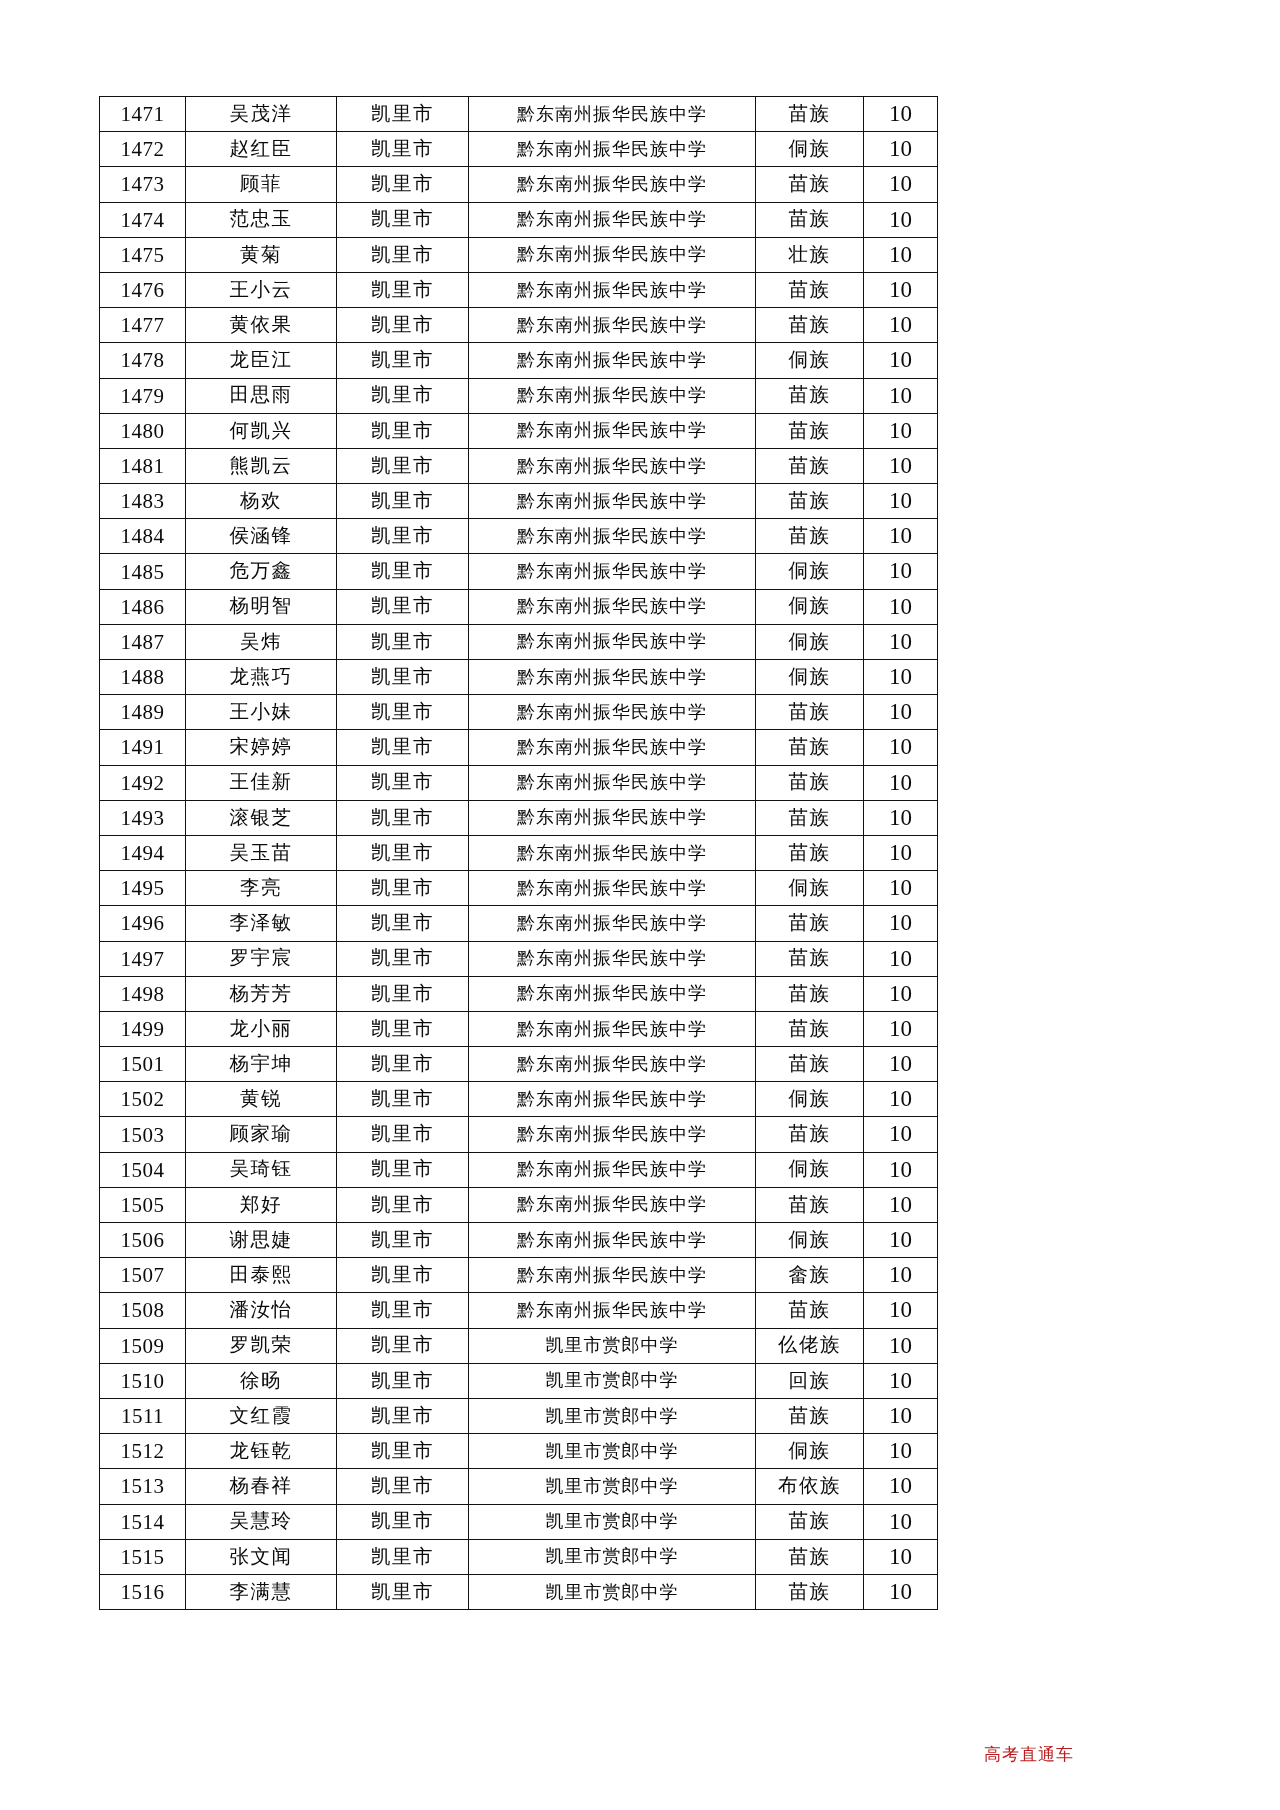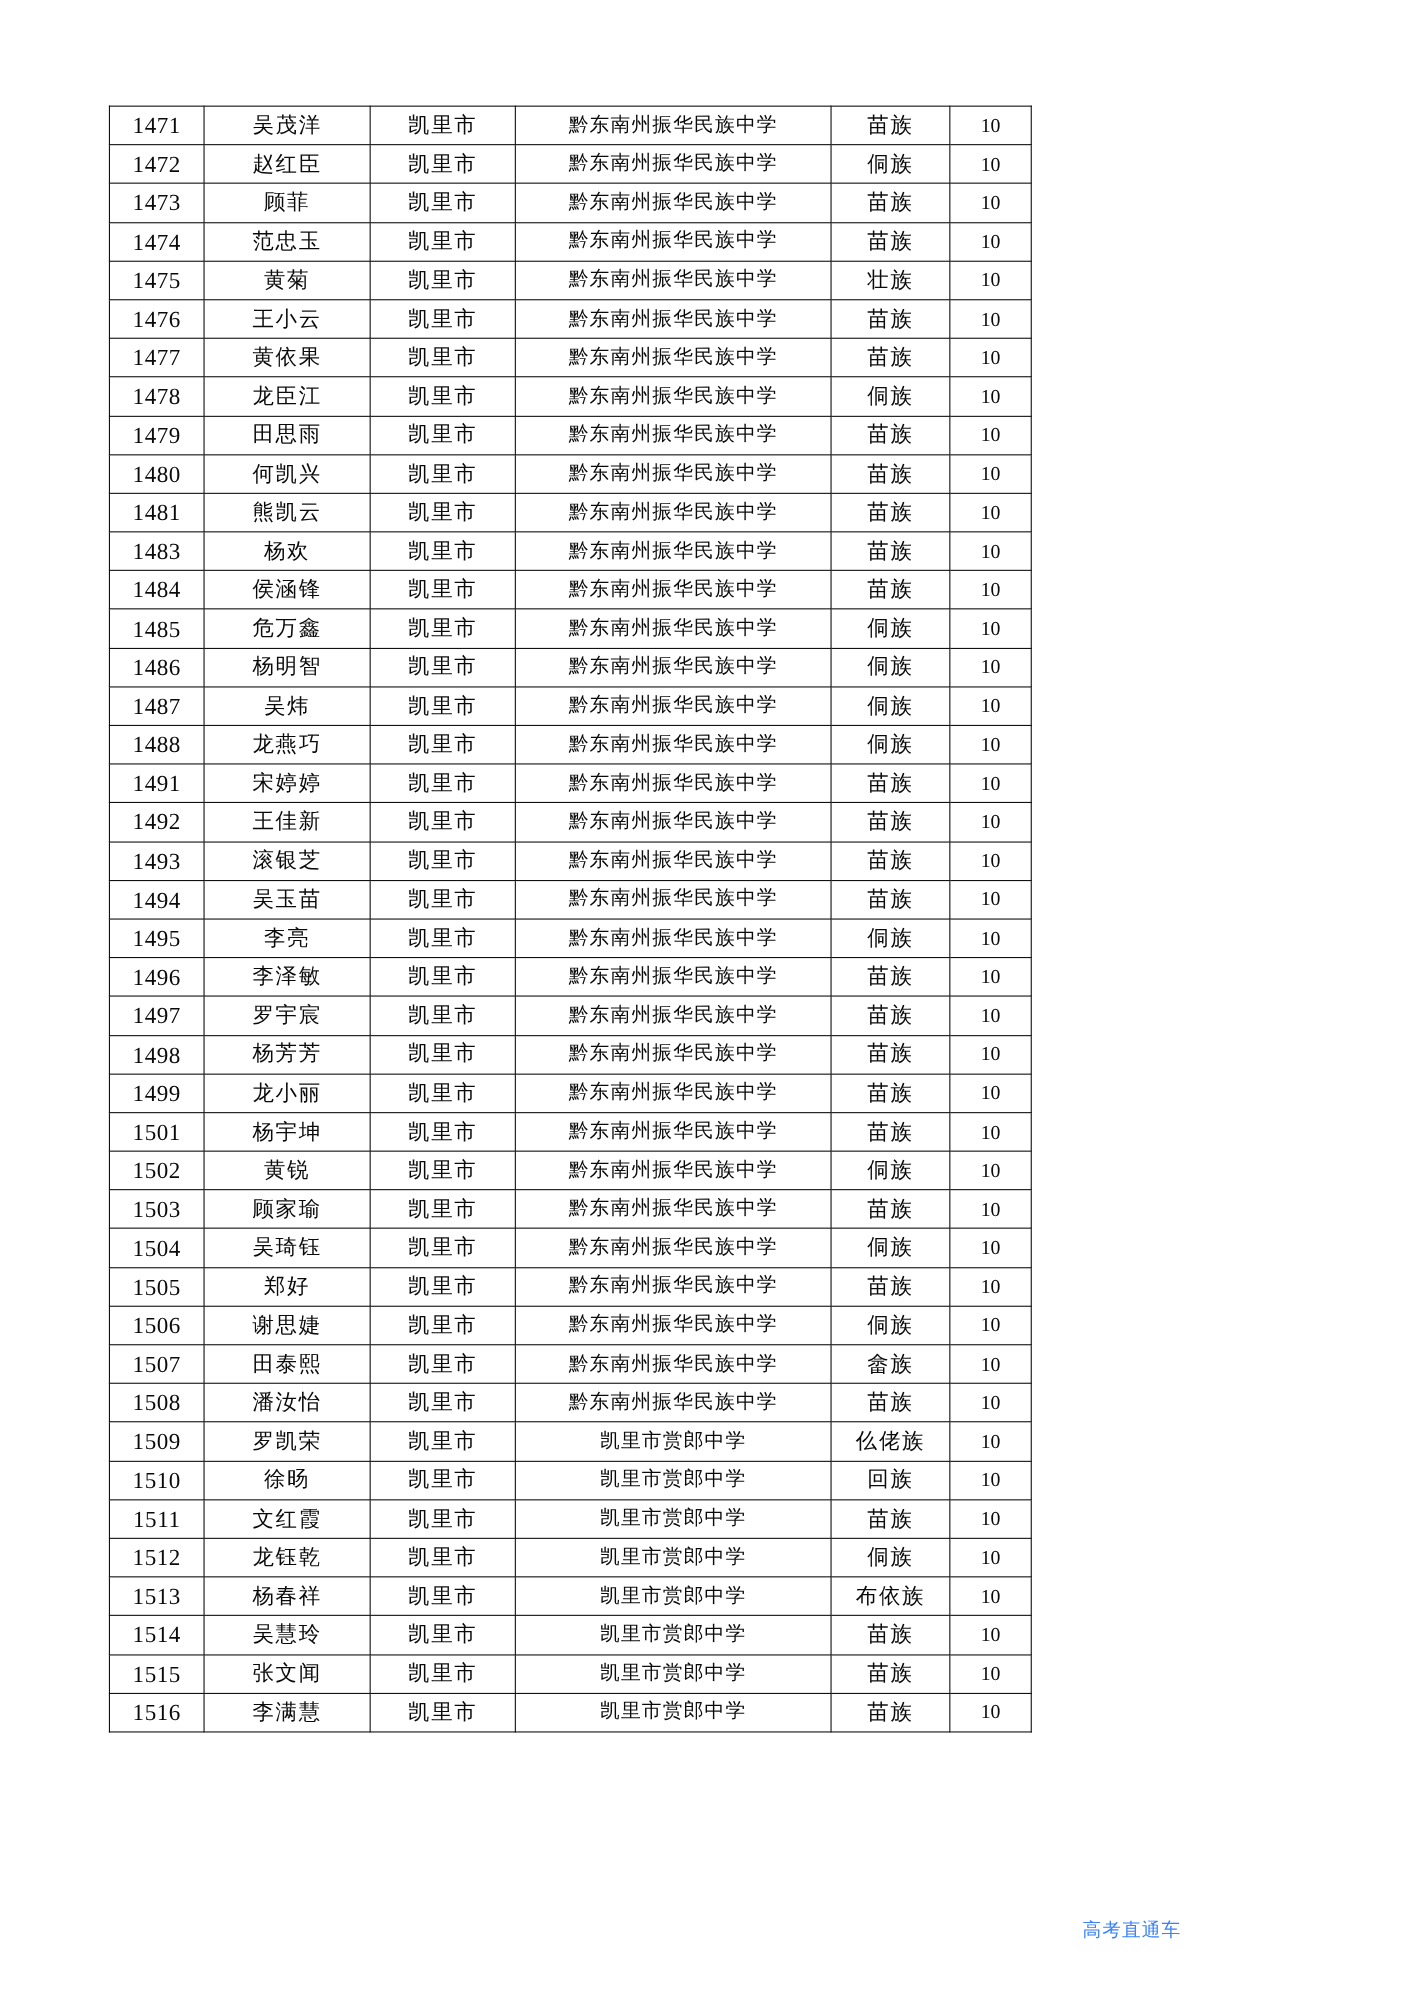--- a/index.html
+++ b/index.html
@@ -64,30 +64,30 @@
     font-family: "DejaVu Sans", "Liberation Sans", sans-serif;
     font-size: 19.5px;
     letter-spacing: 1.5px;
   }
   td.school {
     font-size: 18px;
     letter-spacing: 1px;
   }
   td.score {
     font-family: "Liberation Serif", "DejaVu Serif", serif;
-    font-size: 18px;
+    font-size: 23px;
   }
 
   .watermark {
     position: absolute;
     right: 62px;
     bottom: 44px;
     font-family: "DejaVu Sans", "Liberation Sans", sans-serif;
     font-size: 17px;
-    color: #3b82f6;
+    color: #b91c1c;
     letter-spacing: 1px;
     white-space: nowrap;
   }
 </style>
 </head>
 <body>
 
 <div class="page">
 
   <div class="table-wrap">
@@ -231,20 +231,28 @@
           </tr>
           <tr>
             <td class="seq">1488</td>
             <td class="name">龙燕巧</td>
             <td class="county">凯里市</td>
             <td class="school">黔东南州振华民族中学</td>
             <td class="ethnic">侗族</td>
             <td class="score">10</td>
           </tr>
           <tr>
+            <td class="seq">1489</td>
+            <td class="name">王小妹</td>
+            <td class="county">凯里市</td>
+            <td class="school">黔东南州振华民族中学</td>
+            <td class="ethnic">苗族</td>
+            <td class="score">10</td>
+          </tr>
+          <tr>
             <td class="seq">1491</td>
             <td class="name">宋婷婷</td>
             <td class="county">凯里市</td>
             <td class="school">黔东南州振华民族中学</td>
             <td class="ethnic">苗族</td>
             <td class="score">10</td>
           </tr>
           <tr>
             <td class="seq">1492</td>
             <td class="name">王佳新</td>

